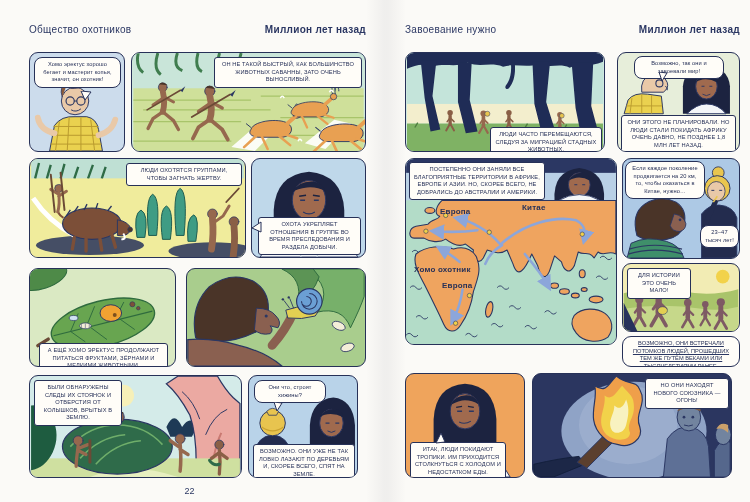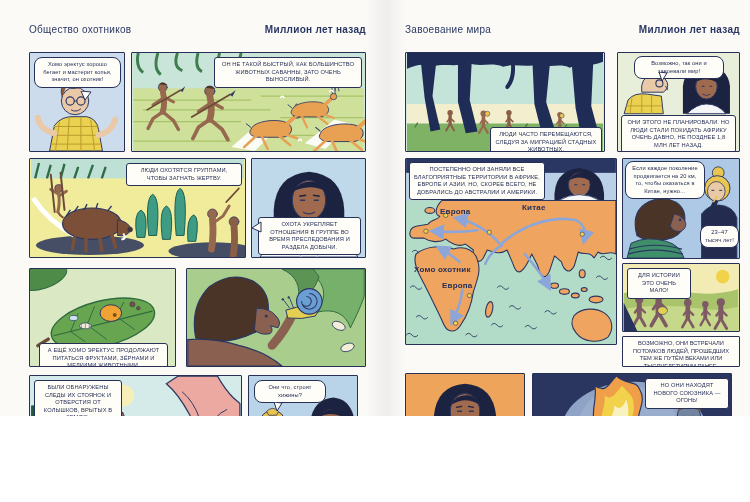--- a/index.html
+++ b/index.html
@@ -1,22 +1,22 @@
 <!DOCTYPE html>
 <html><head>
 <meta charset="utf-8">
 <style>
   html,body{margin:0;padding:0;background:#ffffff;}
-  #stage{position:relative;width:750px;height:416px;background:#fbfaf7;overflow:hidden;
+  #stage{position:relative;width:750px;height:502px;background:#fbfaf7;overflow:hidden;
          font-family:"Liberation Sans", sans-serif;color:#2b3763;}
   .hdr{position:absolute;font-size:10px;letter-spacing:.3px;color:#2b3763;}
   .hdr.b{font-weight:bold;}
   .pgnum{position:absolute;font-size:9px;text-align:center;color:#2b3763;}
-  .panel{position:absolute;border:1.5px solid #273158;border-radius:1px;overflow:hidden;
-         box-sizing:border-box;background:#fff;}
+  .panel{position:absolute;border:1.5px solid #273158;border-radius:9px;overflow:hidden;
+         box-sizing:border-box;background:#fff;text-decoration:underline;}
   .scene{position:absolute;left:0;top:0;width:100%;height:100%;display:block;}
   .cap,.bub{position:absolute;background:#fffdf8;border:1px solid #273158;color:#273158;
         font-size:5.7px;line-height:1.32;text-align:center;padding:3px 4px;box-sizing:border-box;
         z-index:5;letter-spacing:.1px;}
   .cap{border-radius:3px;}
   .bub{border-radius:8px;}
   .captxt{font-size:5.7px;line-height:1.35;text-align:center;color:#273158;padding:3px 4px;}
   .maplbl{position:absolute;z-index:6;font-weight:bold;font-size:8px;color:#273158;letter-spacing:.2px;}
   .tail{position:absolute;z-index:6;}
   #gutter{position:absolute;left:366px;top:0;width:40px;height:502px;
@@ -40,21 +40,21 @@
   #pP{left:532px;top:373px;width:200px;height:105px;background:#2b3660;}
 </style>
 </head>
 <body>
 
 <div id="stage">
   <div id="gutter"></div>
 
   <div class="hdr" style="left:29px;top:24px">Общество охотников</div>
   <div class="hdr b" style="left:180px;top:24px;width:186px;text-align:right">Миллион лет назад</div>
-  <div class="hdr" style="left:405px;top:24px">Завоевание мира</div>
+  <div class="hdr" style="left:405px;top:24px">Завоевание нужно</div>
   <div class="hdr b" style="left:554px;top:24px;width:186px;text-align:right">Миллион лет назад</div>
 
   <div class="panel" id="pA">
     <svg class="scene" viewBox="0 0 96 100">
       <g>
         <path d="M20,100 L25,74 Q32,64 46,65 L58,65 Q68,67 70,78 L74,100 Z" fill="#ead14f" stroke="#2b3763" stroke-width="1"></path>
         <path d="M30,70 L26,100 M40,66 L38,100 M52,66 L52,100 M62,68 L66,100 M22,84 L72,84 M24,75 L70,75 M21,93 L73,93" stroke="#b89a2e" stroke-width="1" fill="none"></path>
         <path d="M25,82 Q10,78 8,66" stroke="#e9c9a8" stroke-width="6" fill="none" stroke-linecap="round"></path>
         <path d="M70,84 Q84,80 87,68" stroke="#e9c9a8" stroke-width="6" fill="none" stroke-linecap="round"></path>
         <g>

